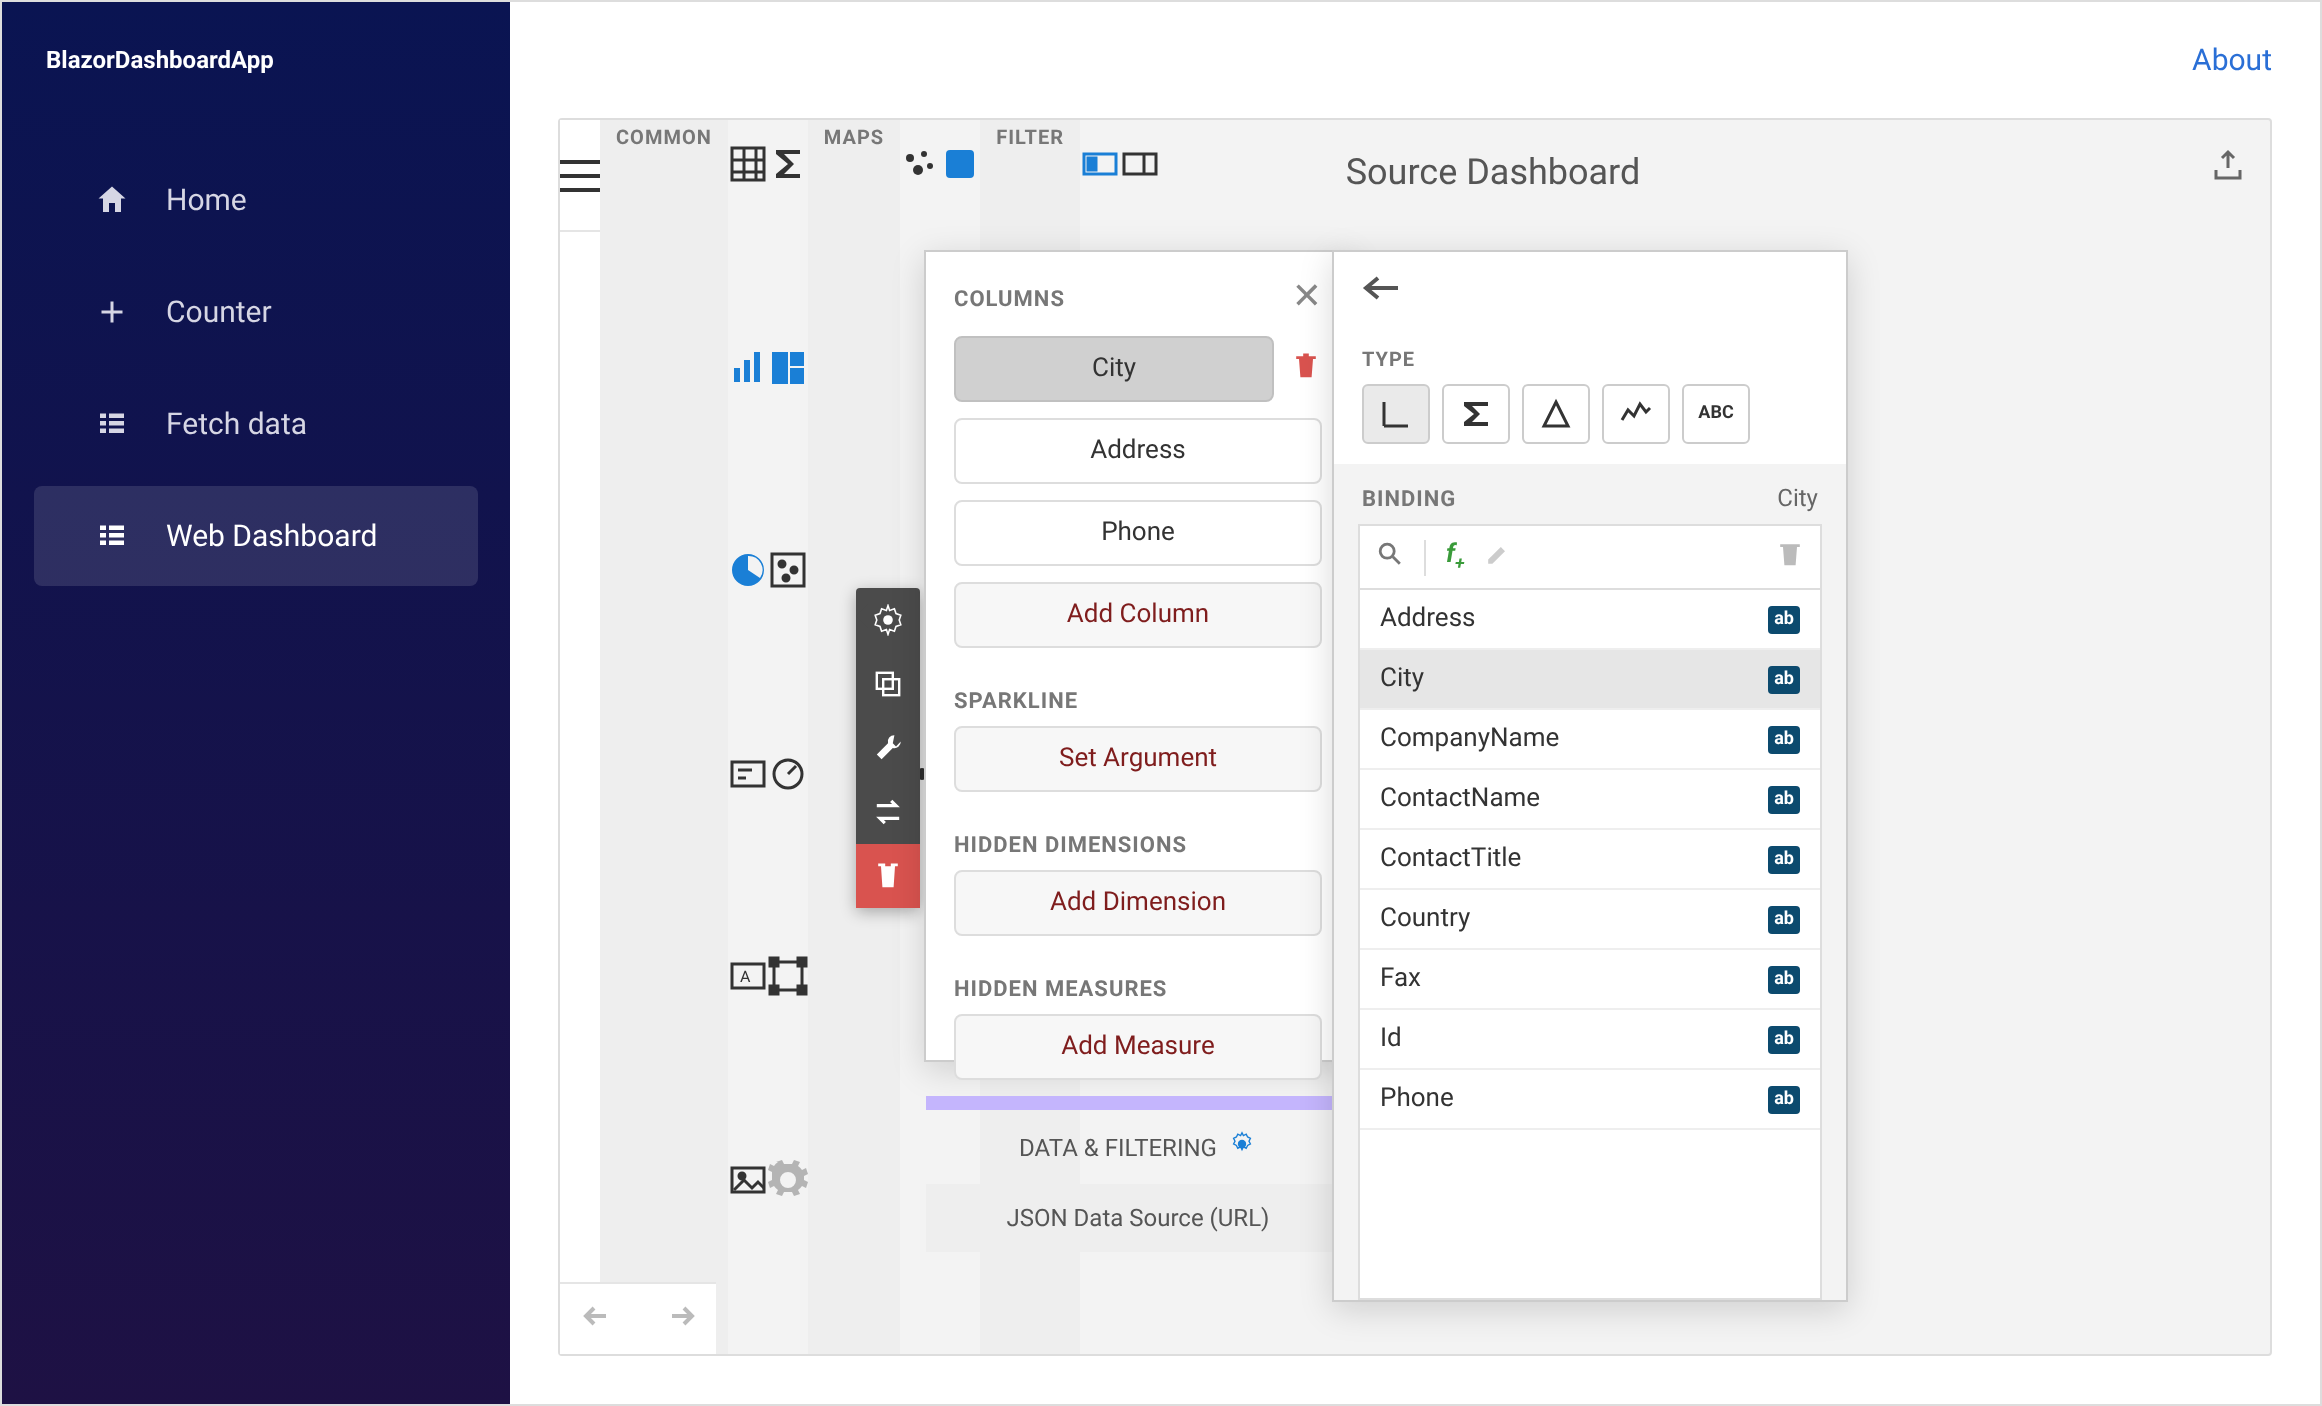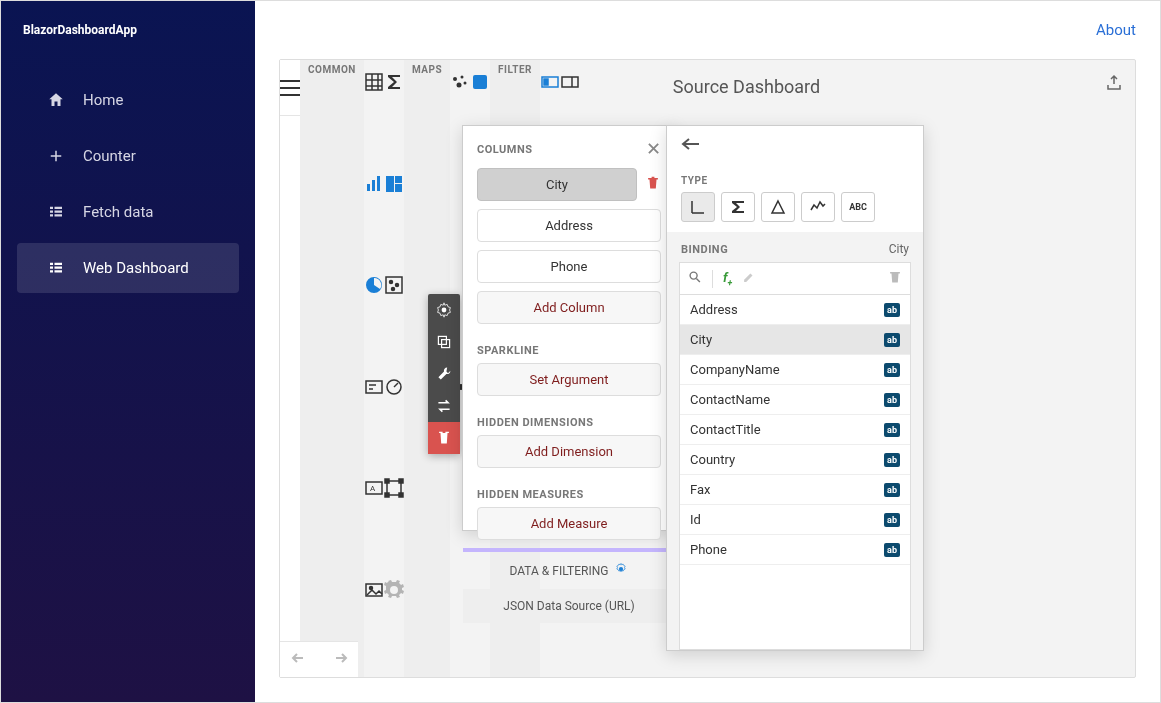--- a/index.html
+++ b/index.html
@@ -49,21 +49,21 @@
   .panel-head { display: flex; align-items: center; justify-content: space-between; padding: 14px 14px 10px 14px; }
   .panel-head .title { font-size: 11px; font-weight: 700; color: #777; letter-spacing: 0.5px; }
   .panel-head .close { cursor: pointer; color: #888; font-size: 18px; line-height: 1; }
   .col-list { padding: 0 14px; }
   .col-row { display: flex; align-items: center; gap: 8px; margin-bottom: 8px; }
   .col-btn { flex: 1; border: 1px solid #ddd; background: #fff; border-radius: 4px; padding: 8px 0; text-align: center; font-size: 13px; color: #333; cursor: pointer; }
   .col-btn.selected { background: #d0d0d0; border-color: #c0c0c0; }
   .col-btn.muted { color: #7f1d1d; background: #f7f7f7; }
   .trash { color: #d9534f; cursor: pointer; width: 16px; text-align: center; }
   .section-label { font-size: 11px; font-weight: 700; color: #777; padding: 12px 14px 6px 14px; letter-spacing: 0.5px; }
-  .panel-footer { margin-top: auto; border-top: 4px solid #c4b5fd; }
+  .panel-footer { margin-top: auto; border-top: 7px solid #c4b5fd; }
   .footer-row { padding: 10px 14px; text-align: center; font-size: 12px; color: #555; display: flex; align-items: center; justify-content: center; gap: 6px; }
   .footer-row.dark { background: #eee; }
   
   
   .binding-panel { left: 308px; top: 65px; width: 258px; height: 526px; display: flex; flex-direction: column; }
   .binding-head { padding: 10px 14px; }
   .back { cursor: pointer; color: #555; }
   .type-label { font-size: 10px; font-weight: 700; color: #777; padding: 10px 14px 6px 14px; letter-spacing: 0.5px; }
   .type-row { display: flex; gap: 6px; padding: 0 14px 10px 14px; }
   .type-btn { width: 34px; height: 30px; border: 1px solid #ccc; border-radius: 3px; display: flex; align-items: center; justify-content: center; cursor: pointer; font-size: 12px; color: #333; background:#fff; }

